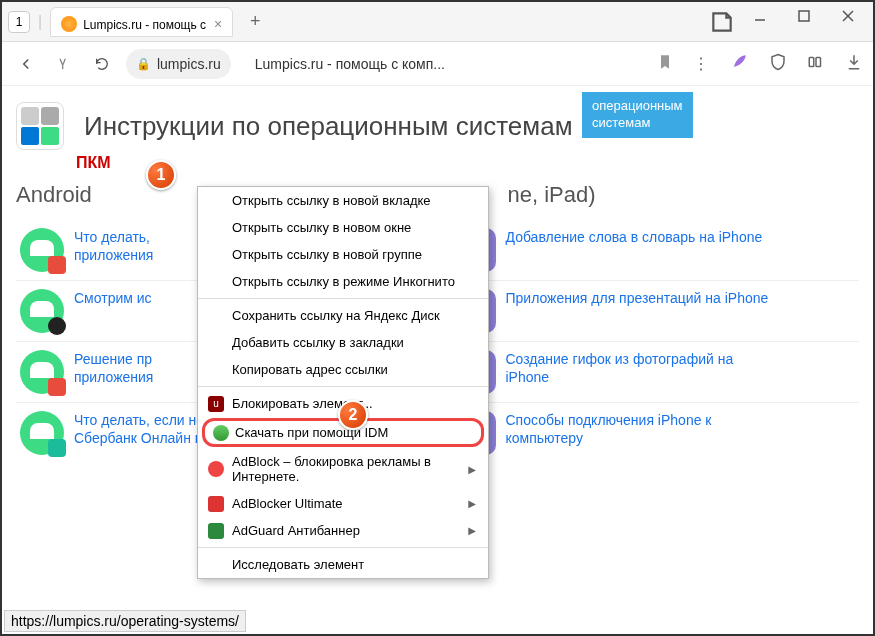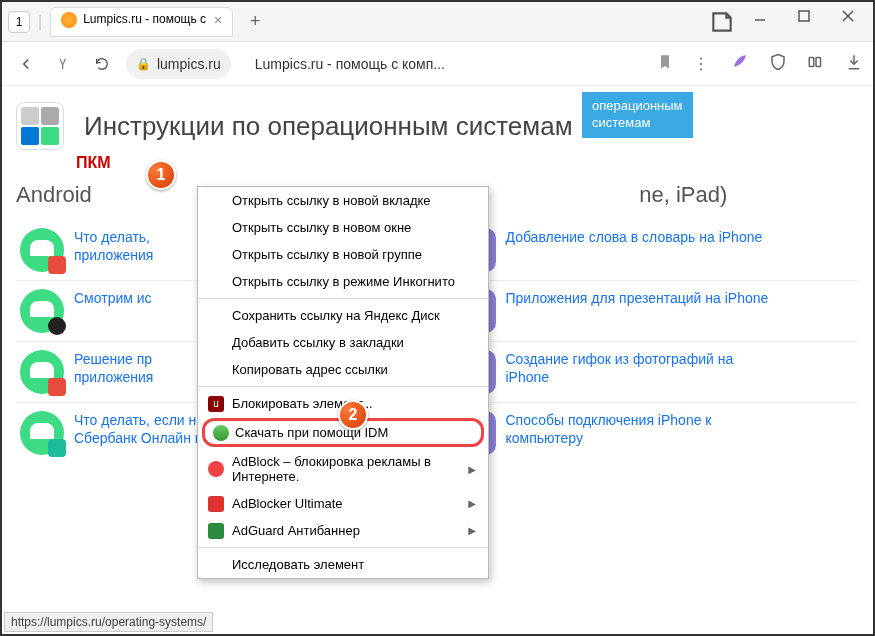--- a/index.html
+++ b/index.html
@@ -2,21 +2,21 @@
 <html><head>
 <meta charset="utf-8">
 <style>
 * { margin: 0; padding: 0; box-sizing: border-box; font-family: Arial, sans-serif; }
 body { width: 875px; height: 636px; background: #fff; position: relative; overflow: hidden; border: 2px solid #333; }
 
 
 .titlebar { height: 40px; background: #f5f5f5; display: flex; align-items: center; padding: 0 6px; border-bottom: 1px solid #ddd; }
 .tab-counter { width: 22px; height: 22px; background: #fff; border: 1px solid #ccc; border-radius: 4px; display: flex; align-items: center; justify-content: center; font-size: 12px; margin-right: 8px; }
 .tab-sep { color: #ccc; margin-right: 8px; }
-.tab { display: flex; align-items: flex-start; background: #fff; border: 1px solid #ddd; border-radius: 6px 6px 0 0; padding: 4px 10px; height: 30px; max-width: 200px; }
+.tab { display: flex; align-items: flex-end; background: #fff; border: 1px solid #ddd; border-radius: 6px 6px 0 0; padding: 4px 10px; height: 30px; max-width: 200px; }
 .tab-favicon { width: 16px; height: 16px; border-radius: 50%; background: radial-gradient(circle, #ffb347, #ff8c00); margin-right: 6px; flex-shrink: 0; }
 .tab-title { font-size: 12px; white-space: nowrap; overflow: hidden; text-overflow: ellipsis; }
 .tab-close { margin-left: 8px; color: #888; font-size: 14px; cursor: pointer; }
 .new-tab-btn { margin-left: 10px; width: 24px; height: 24px; display: flex; align-items: center; justify-content: center; color: #666; font-size: 18px; cursor: pointer; }
 .titlebar-right { margin-left: auto; display: flex; align-items: center; gap: 18px; }
 .titlebar-right svg, .titlebar-right .win-btn { width: 26px; height: 26px; display: flex; align-items: center; justify-content: center; color: #555; }
 
 
 .addressbar { height: 44px; display: flex; align-items: center; padding: 0 10px; gap: 10px; border-bottom: 1px solid #eee; }
 .nav-btn { width: 28px; height: 28px; display: flex; align-items: center; justify-content: center; color: #555; cursor: pointer; }
@@ -60,21 +60,21 @@
 .cm-sep { height: 1px; background: #ddd; margin: 3px 0; }
 .cm-icon { position: absolute; left: 10px; width: 16px; height: 16px; display: flex; align-items: center; justify-content: center; font-size: 12px; }
 .cm-arrow { margin-left: auto; color: #666; font-size: 10px; }
 .cm-highlight { border: 3px solid #ef4444; border-radius: 12px; margin: 1px 4px; padding: 4px 8px 4px 30px; }
 .cm-highlight .cm-icon { left: 8px; }
 
 
 .callout { position: absolute; width: 30px; height: 30px; border-radius: 50%; background: radial-gradient(circle at 30% 30%, #ff7a3d, #d63a00); border: 2px solid #fff; display: flex; align-items: center; justify-content: center; color: #fff; font-weight: bold; font-size: 16px; z-index: 20; box-shadow: 0 1px 3px rgba(0,0,0,0.4); }
 
 
-.statusbar { position: absolute; bottom: 2px; left: 2px; background: #f0f0f0; border: 1px solid #ccc; padding: 2px 6px; font-size: 12px; color: #404040; }
+.statusbar { position: absolute; bottom: 2px; left: 2px; background: #f0f0f0; border: 1px solid #ccc; padding: 2px 6px; font-size: 14px; color: #000000; }
 </style>
 </head>
 <body>
 
 <div class="titlebar">
   <div class="tab-counter">1</div>
   <span class="tab-sep">|</span>
   <div class="tab">
     <div class="tab-favicon"></div>
     <span class="tab-title">Lumpics.ru - помощь с</span>
@@ -193,21 +193,21 @@
       <div class="article">
         <div class="article-icon">
             <div class="android-base"></div>
             <div class="badge" style="background:#1abc9c"></div>
           </div>
         <a class="article-link"><span>Что делать, если не обновляется</span><br><span>Сбербанк Онлайн в Android</span></a>
       </div>
     </div>
 
     <div class="col">
-      <h2 class="col-title" style="text-align:center;padding-left:60px">ne, iPad)</h2>
+      <h2 class="col-title" style="text-align:left;padding-left:60px">ne, iPad)</h2>
       <div class="article">
         <div class="article-icon">
             <div class="ios-base"></div>
           </div>
         <a class="article-link">Добавление слова в словарь на iPhone</a>
       </div>
       <div class="article">
         <div class="article-icon">
             <div class="ios-base"></div>
           </div>

